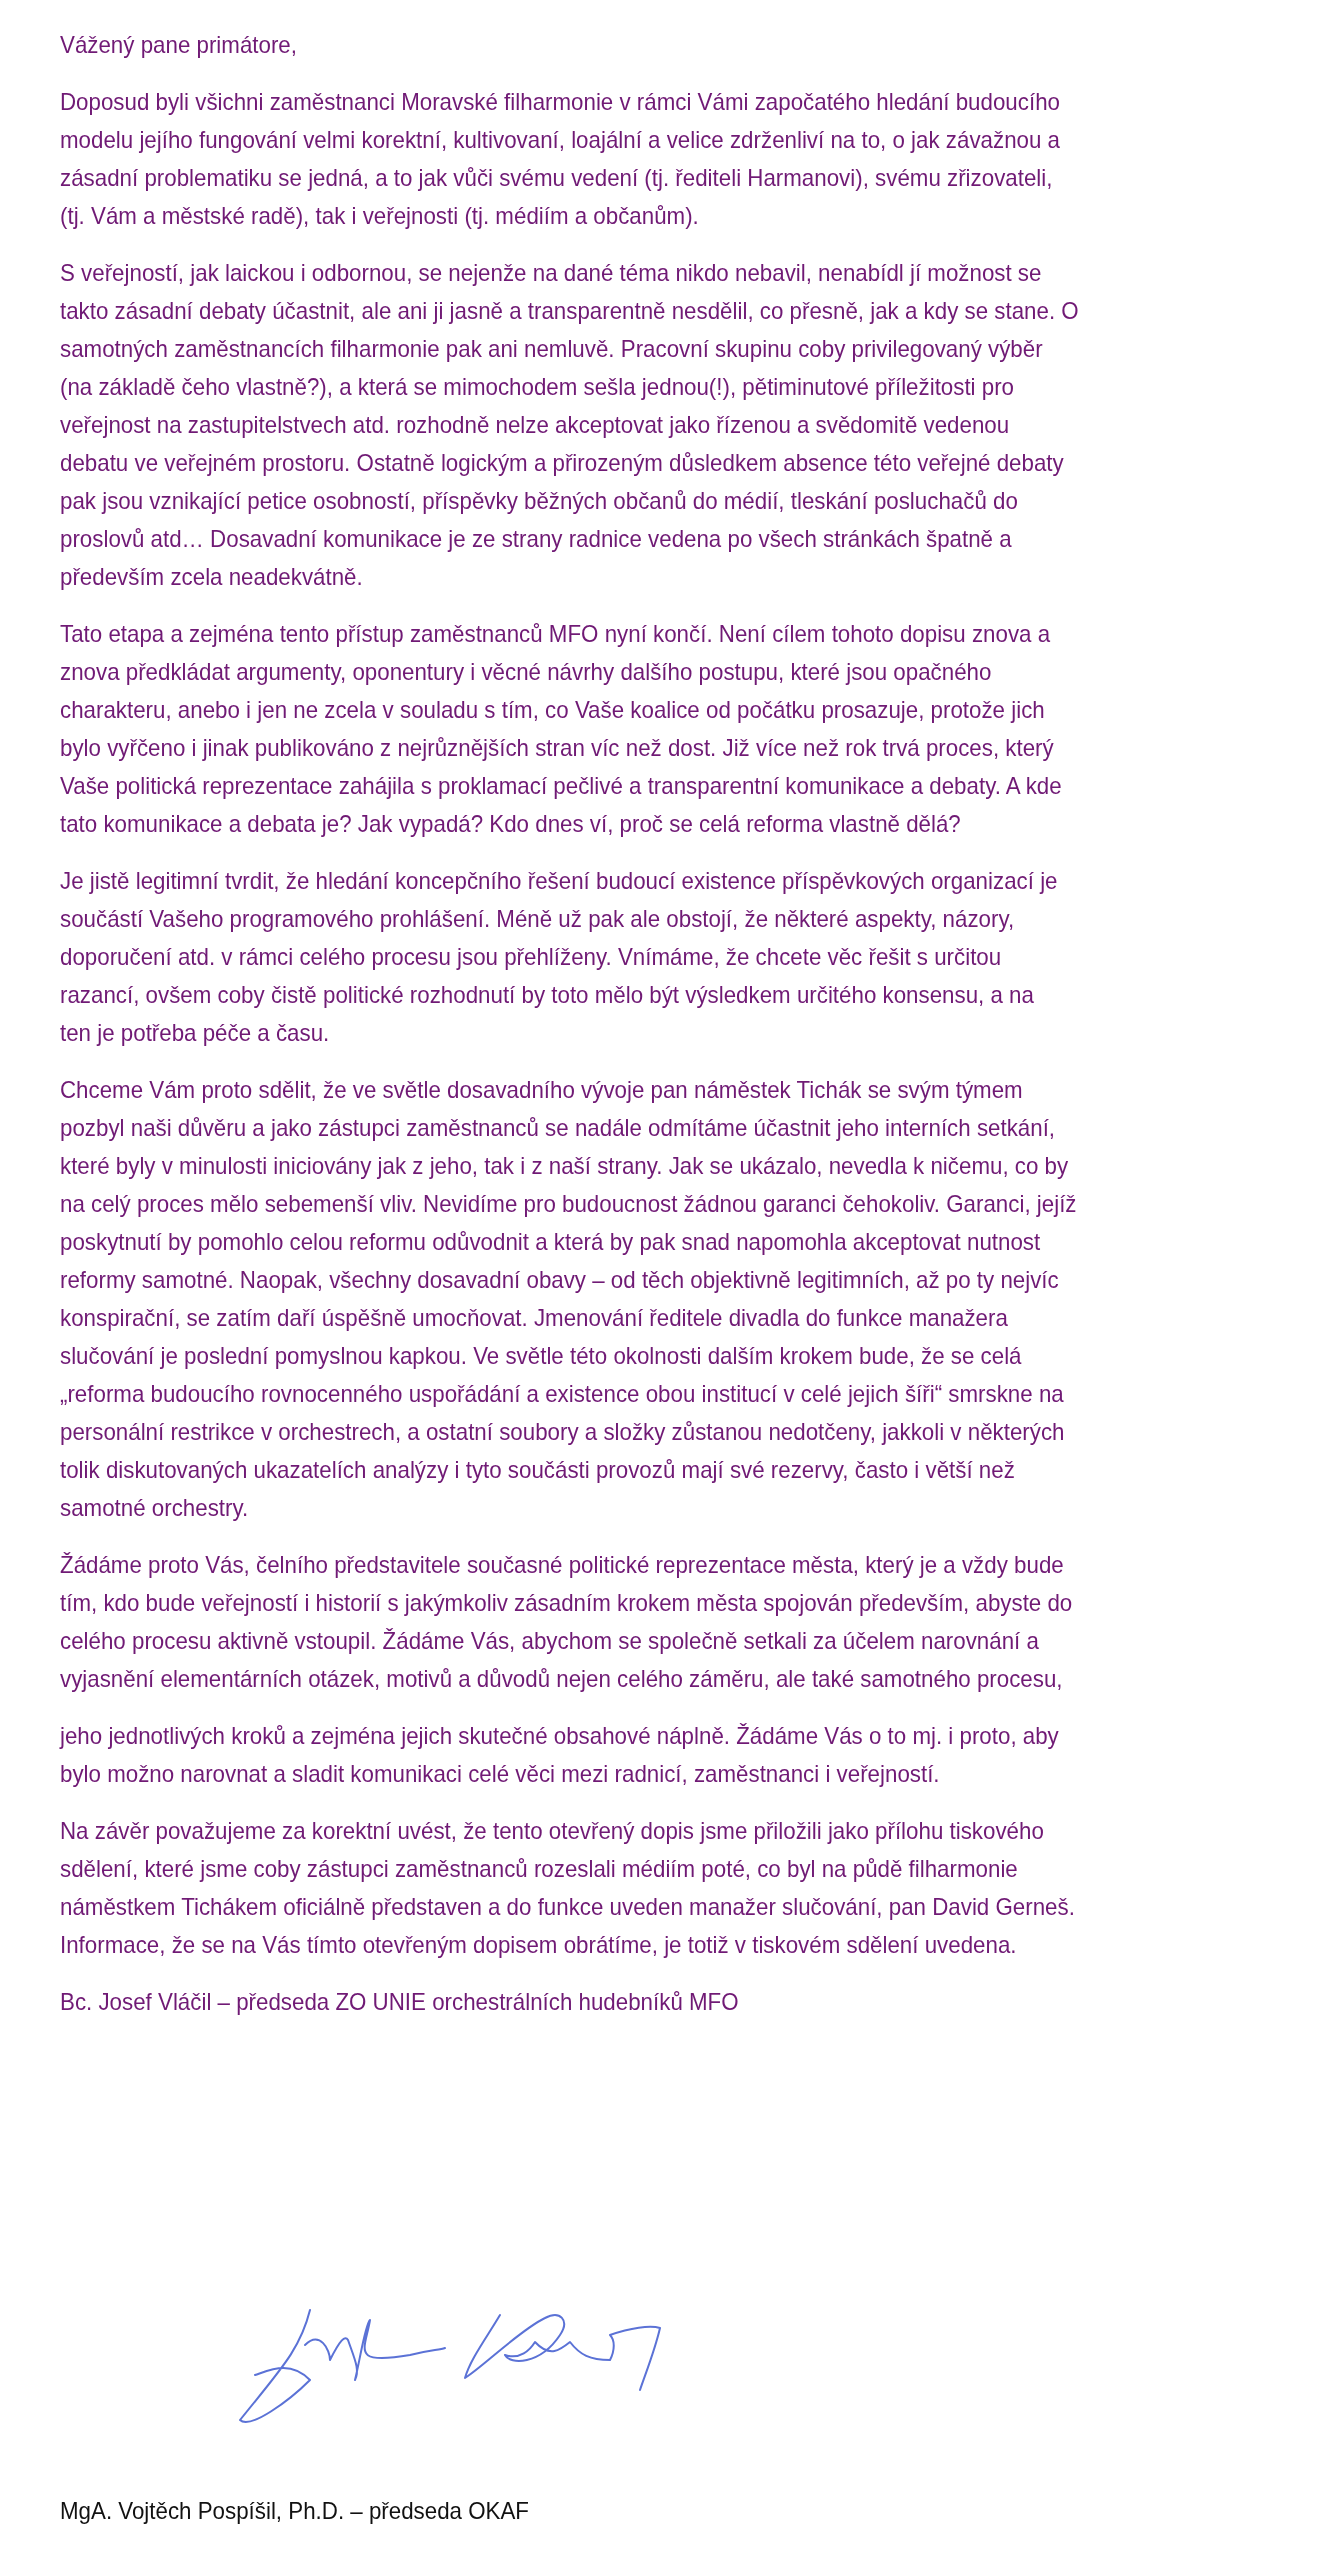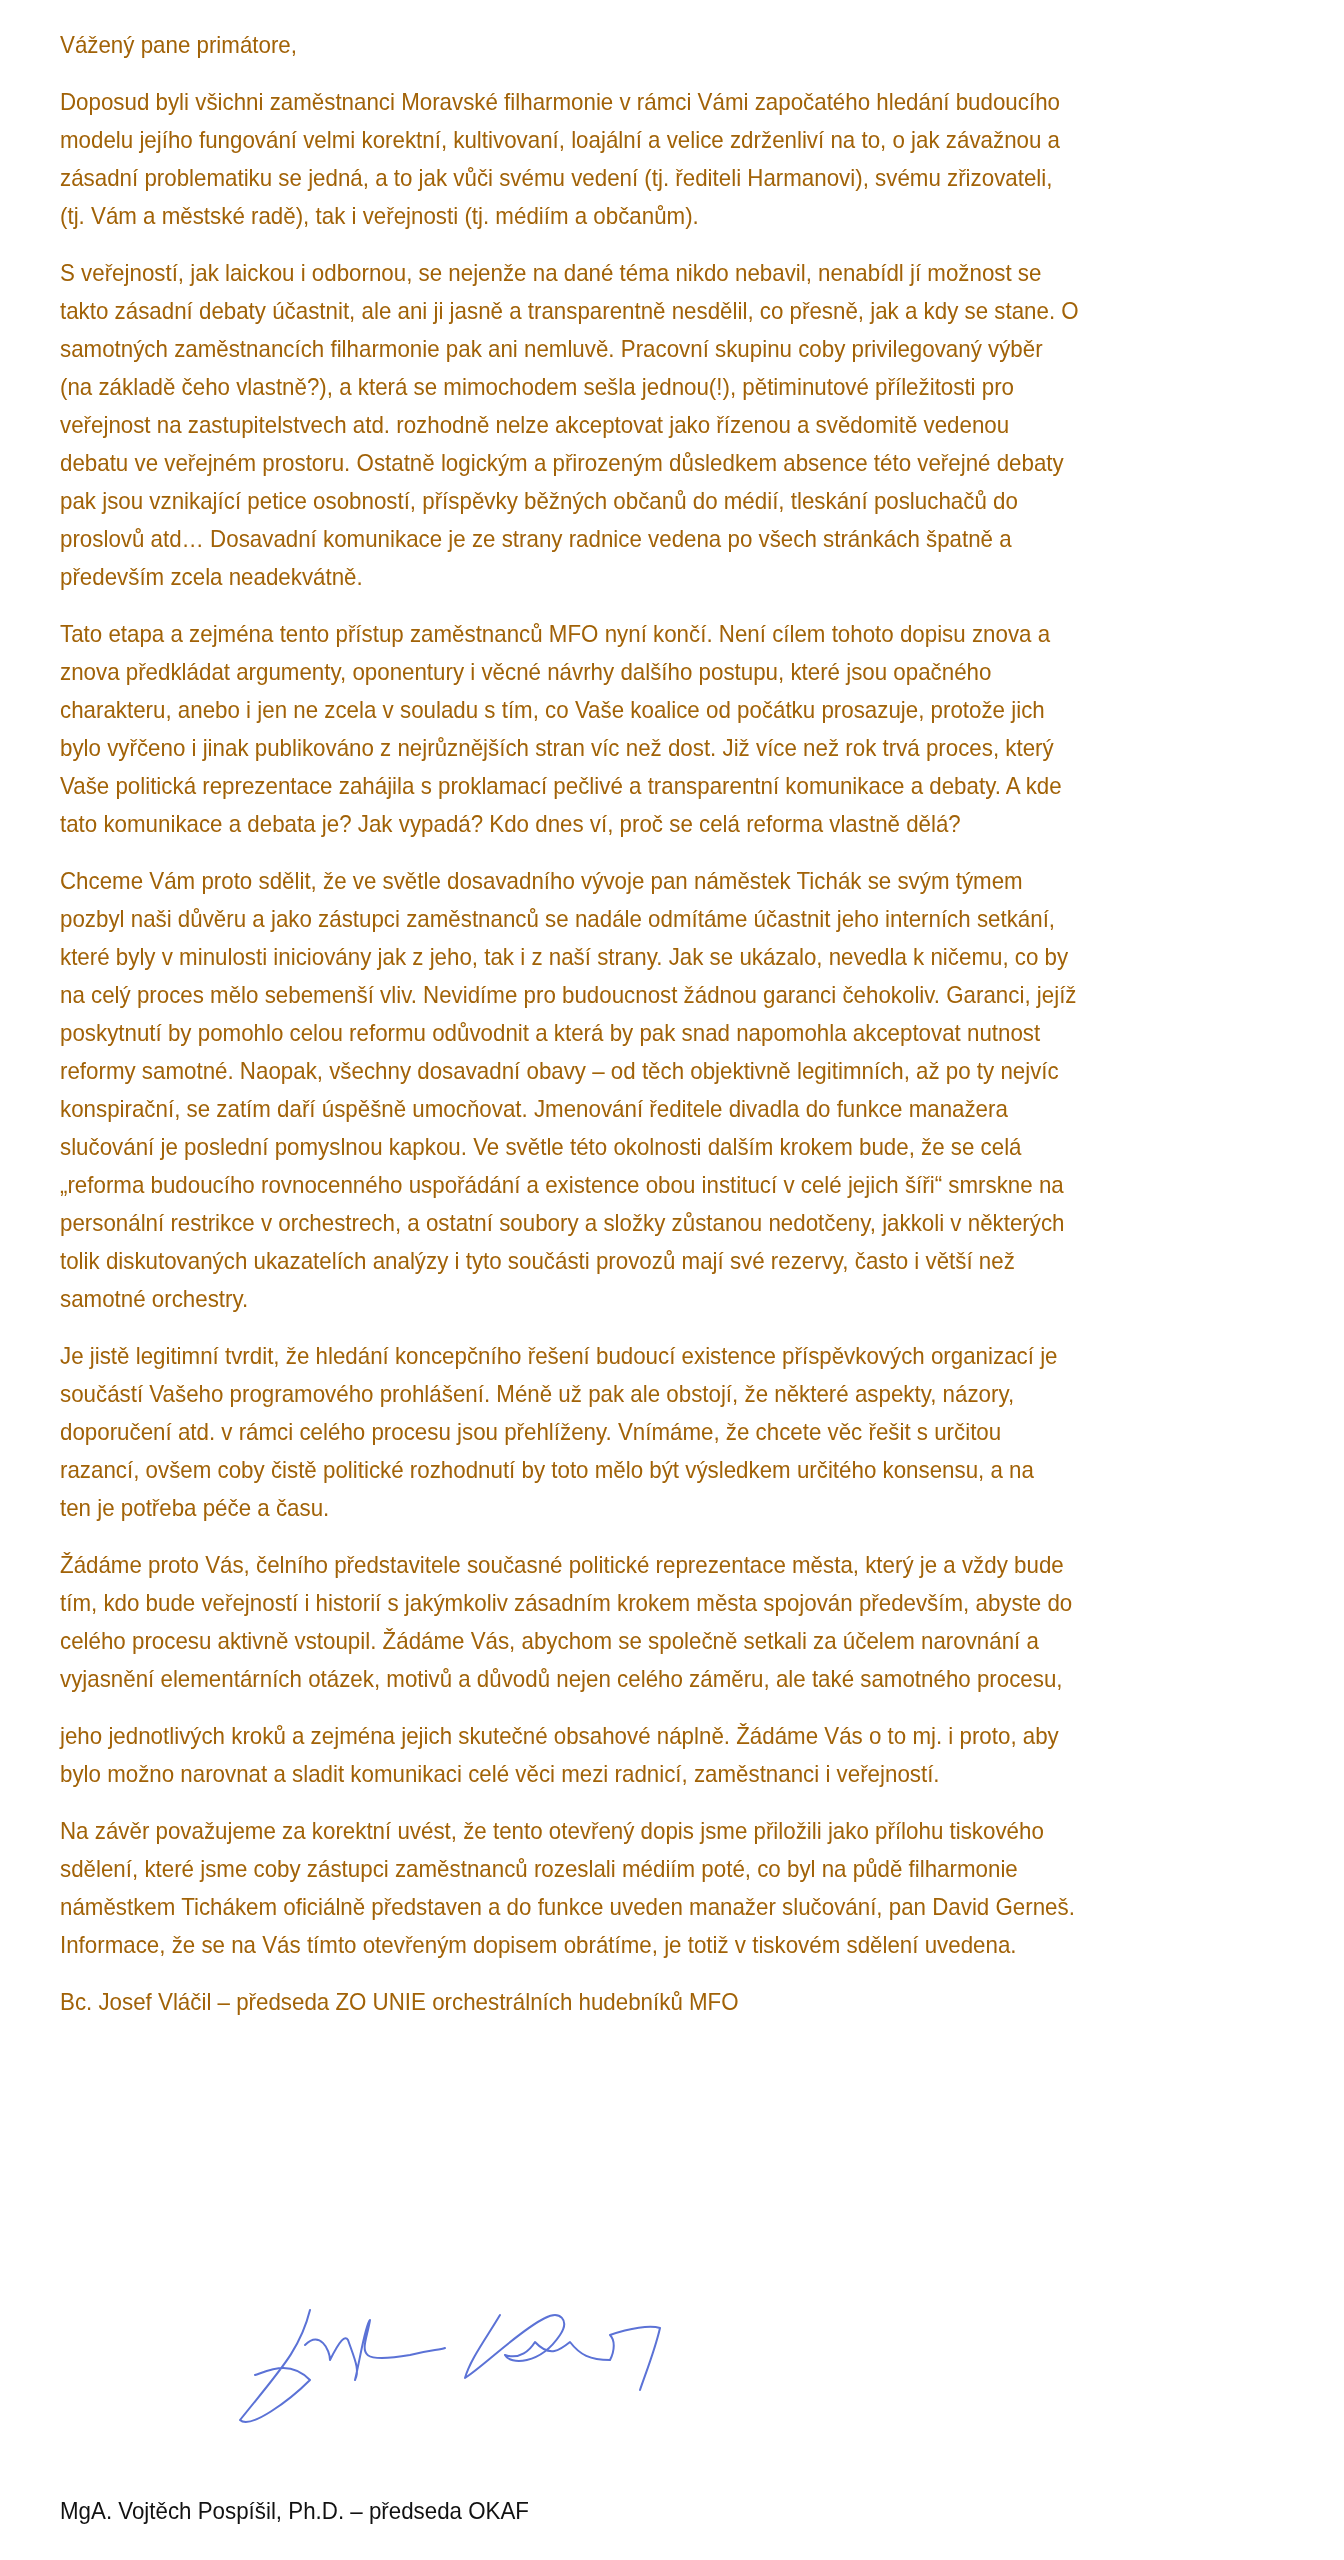--- a/index.html
+++ b/index.html
@@ -1,17 +1,17 @@
 <!DOCTYPE html>
 <html><head>
 <meta charset="utf-8">
 <style>
   html, body { margin: 0; padding: 0; background: #ffffff; }
   body { width: 1344px; height: 2560px; position: relative; overflow: hidden; }
-  .page { position: absolute; left: 60px; top: 26px; width: 1240px; color: #a16207;
+  .page { position: absolute; left: 60px; top: 26px; width: 1240px; color: #701a75;
           font-family: "Liberation Sans", sans-serif; font-size: 24px; }
   .para { margin: 0 0 19px 0; }
   .line { display: block; height: 38px; line-height: 38px; white-space: nowrap;
           transform-origin: left center; transform: scaleX(0.93); }
   .gap-extra { }
   .signature { position: absolute; left: 230px; top: 2290px; width: 520px; height: 150px; }
   .signer2 { position: absolute; left: 60px; top: 2497px; font-family: "Liberation Sans", sans-serif;
              font-size: 24px; color: #111111; transform-origin: left center; transform: scaleX(0.93); white-space: nowrap; }
 </style>
 </head>
@@ -41,39 +41,39 @@
       </div>
       <div class="para">
         <span class="line">Tato etapa a zejména tento přístup zaměstnanců MFO nyní končí. Není cílem tohoto dopisu znova a</span>
         <span class="line">znova předkládat argumenty, oponentury i věcné návrhy dalšího postupu, které jsou opačného</span>
         <span class="line">charakteru, anebo i jen ne zcela v souladu s tím, co Vaše koalice od počátku prosazuje, protože jich</span>
         <span class="line">bylo vyřčeno i jinak publikováno z nejrůznějších stran víc než dost. Již více než rok trvá proces, který</span>
         <span class="line">Vaše politická reprezentace zahájila s proklamací pečlivé a transparentní komunikace a debaty. A kde</span>
         <span class="line">tato komunikace a debata je? Jak vypadá? Kdo dnes ví, proč se celá reforma vlastně dělá?</span>
       </div>
       <div class="para">
+        <span class="line">Je jistě legitimní tvrdit, že hledání koncepčního řešení budoucí existence příspěvkových organizací je</span>
+        <span class="line">součástí Vašeho programového prohlášení. Méně už pak ale obstojí, že některé aspekty, názory,</span>
+        <span class="line">doporučení atd. v rámci celého procesu jsou přehlíženy. Vnímáme, že chcete věc řešit s určitou</span>
+        <span class="line">razancí,  ovšem coby čistě politické rozhodnutí by toto mělo být výsledkem určitého konsensu, a na</span>
+        <span class="line">ten je potřeba péče a času.</span>
+      </div>
+      <div class="para">
         <span class="line">Chceme Vám proto sdělit, že ve světle dosavadního vývoje pan náměstek Tichák se svým týmem</span>
         <span class="line">pozbyl  naši důvěru a jako zástupci zaměstnanců se nadále odmítáme účastnit jeho interních setkání,</span>
         <span class="line">které byly v minulosti iniciovány jak z jeho, tak i z naší strany. Jak se ukázalo, nevedla k ničemu, co by</span>
         <span class="line">na celý proces mělo sebemenší vliv. Nevidíme pro budoucnost žádnou garanci čehokoliv. Garanci, jejíž</span>
         <span class="line">poskytnutí by pomohlo celou reformu odůvodnit a která by pak snad napomohla akceptovat nutnost</span>
         <span class="line">reformy samotné. Naopak, všechny dosavadní obavy – od těch objektivně legitimních, až po ty nejvíc</span>
         <span class="line">konspirační, se zatím daří úspěšně umocňovat. Jmenování ředitele divadla do funkce manažera</span>
         <span class="line">slučování je poslední pomyslnou kapkou. Ve světle této okolnosti dalším krokem bude, že se celá</span>
         <span class="line">„reforma budoucího rovnocenného uspořádání a existence obou institucí v celé jejich šíři“ smrskne na</span>
         <span class="line">personální restrikce v orchestrech, a ostatní soubory a složky zůstanou nedotčeny, jakkoli v některých</span>
         <span class="line">tolik diskutovaných ukazatelích analýzy i tyto součásti provozů mají své rezervy, často i větší než</span>
         <span class="line">samotné orchestry.</span>
-      </div>
-      <div class="para">
-        <span class="line">Je jistě legitimní tvrdit, že hledání koncepčního řešení budoucí existence příspěvkových organizací je</span>
-        <span class="line">součástí Vašeho programového prohlášení. Méně už pak ale obstojí, že některé aspekty, názory,</span>
-        <span class="line">doporučení atd. v rámci celého procesu jsou přehlíženy. Vnímáme, že chcete věc řešit s určitou</span>
-        <span class="line">razancí,  ovšem coby čistě politické rozhodnutí by toto mělo být výsledkem určitého konsensu, a na</span>
-        <span class="line">ten je potřeba péče a času.</span>
       </div>
       <div class="para gap-extra">
         <span class="line">Žádáme proto Vás, čelního představitele současné politické reprezentace města, který je a vždy bude</span>
         <span class="line">tím, kdo bude veřejností i historií s jakýmkoliv zásadním krokem města spojován především, abyste do</span>
         <span class="line">celého procesu aktivně vstoupil. Žádáme Vás, abychom se společně setkali za účelem narovnání a</span>
         <span class="line">vyjasnění elementárních otázek, motivů a důvodů nejen celého záměru, ale také samotného procesu,</span>
       </div>
       <div class="para">
         <span class="line">jeho jednotlivých kroků a zejména jejich skutečné obsahové náplně. Žádáme Vás o to mj. i proto, aby</span>
         <span class="line">bylo možno narovnat a sladit komunikaci celé věci mezi radnicí, zaměstnanci i veřejností.</span>

